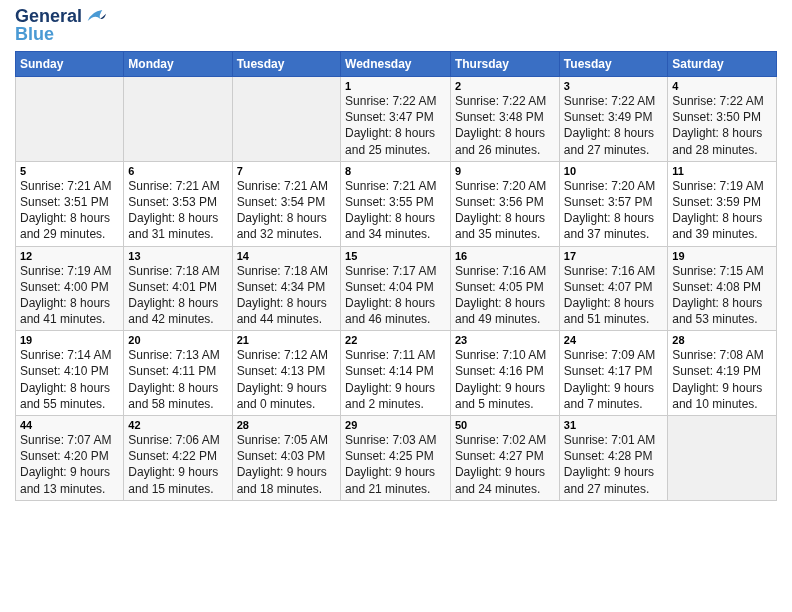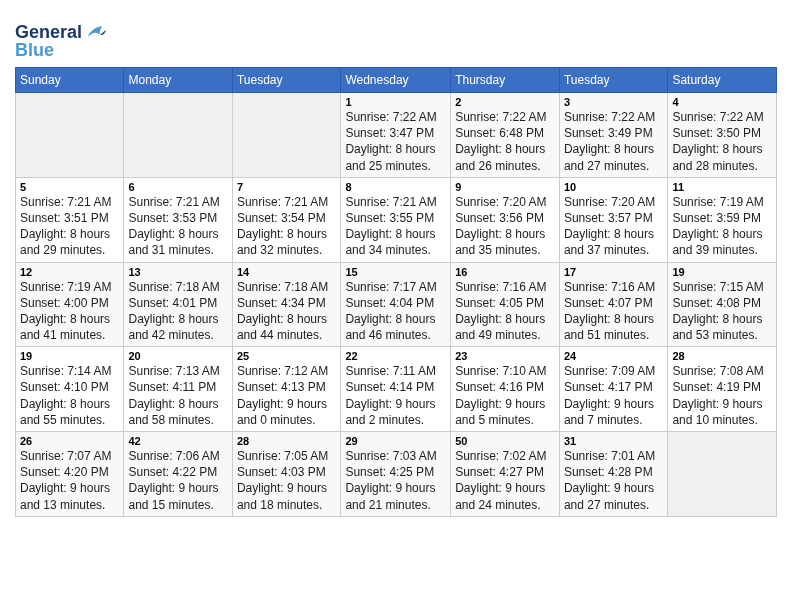--- a/index.html
+++ b/index.html
@@ -7,21 +7,21 @@
       font-family: Arial, sans-serif;
       background: #fff;
       width: 792px;
       height: 612px;
       overflow: hidden;
     }
     .page {
       width: 792px;
       height: 612px;
       background: #fff;
-      padding: 22px 15px 10px 15px;
+      padding: 6px 15px 10px 15px;
     }
     .header {
       display: flex;
       align-items: flex-start;
       justify-content: space-between;
       margin-bottom: 6px;
     }
     .logo {
       display: flex;
       align-items: center;
@@ -55,21 +55,21 @@
       width: 100%;
       border-collapse: collapse;
       font-size: 10.5px;
     }
     .calendar thead th {
       background: #3a6fc4;
       color: #fff;
       padding: 5px 4px;
       text-align: left;
       font-size: 12px;
-      font-weight: normal;
+      font-weight: bold;
       border: 1px solid #2a5ab4;
     }
     .calendar tbody td {
       border: 1px solid #ccc;
       vertical-align: top;
       padding: 3px 4px;
       width: 113px;
       min-height: 70px;
       background: #fff;
     }
@@ -133,21 +133,21 @@
           <td class="empty-cell"></td>
           <td>
             <span class="day-number">1</span>
             <div class="day-info">Sunrise: 7:22 AM
 Sunset: 3:47 PM
 Daylight: 8 hours and 25 minutes.</div>
           </td>
           <td>
             <span class="day-number">2</span>
             <div class="day-info">Sunrise: 7:22 AM
-Sunset: 6:48 PM
+Sunset: 3:48 PM
 Daylight: 8 hours and 26 minutes.</div>
           </td>
           <td>
             <span class="day-number">3</span>
             <div class="day-info">Sunrise: 7:22 AM
 Sunset: 3:49 PM
 Daylight: 8 hours and 27 minutes.</div>
           </td>
           <td>
             <span class="day-number">4</span>
@@ -251,21 +251,21 @@
 Sunset: 4:10 PM
 Daylight: 8 hours and 55 minutes.</div>
           </td>
           <td>
             <span class="day-number">20</span>
             <div class="day-info">Sunrise: 7:13 AM
 Sunset: 4:11 PM
 Daylight: 8 hours and 58 minutes.</div>
           </td>
           <td>
-            <span class="day-number">25</span>
+            <span class="day-number">21</span>
             <div class="day-info">Sunrise: 7:12 AM
 Sunset: 4:13 PM
 Daylight: 9 hours and 0 minutes.</div>
           </td>
           <td>
             <span class="day-number">22</span>
             <div class="day-info">Sunrise: 7:11 AM
 Sunset: 4:14 PM
 Daylight: 9 hours and 2 minutes.</div>
           </td>
@@ -283,21 +283,21 @@
           </td>
           <td>
             <span class="day-number">28</span>
             <div class="day-info">Sunrise: 7:08 AM
 Sunset: 4:19 PM
 Daylight: 9 hours and 10 minutes.</div>
           </td>
         </tr>
         <tr>
           <td>
-            <span class="day-number">26</span>
+            <span class="day-number">44</span>
             <div class="day-info">Sunrise: 7:07 AM
 Sunset: 4:20 PM
 Daylight: 9 hours and 13 minutes.</div>
           </td>
           <td>
             <span class="day-number">42</span>
             <div class="day-info">Sunrise: 7:06 AM
 Sunset: 4:22 PM
 Daylight: 9 hours and 15 minutes.</div>
           </td>

